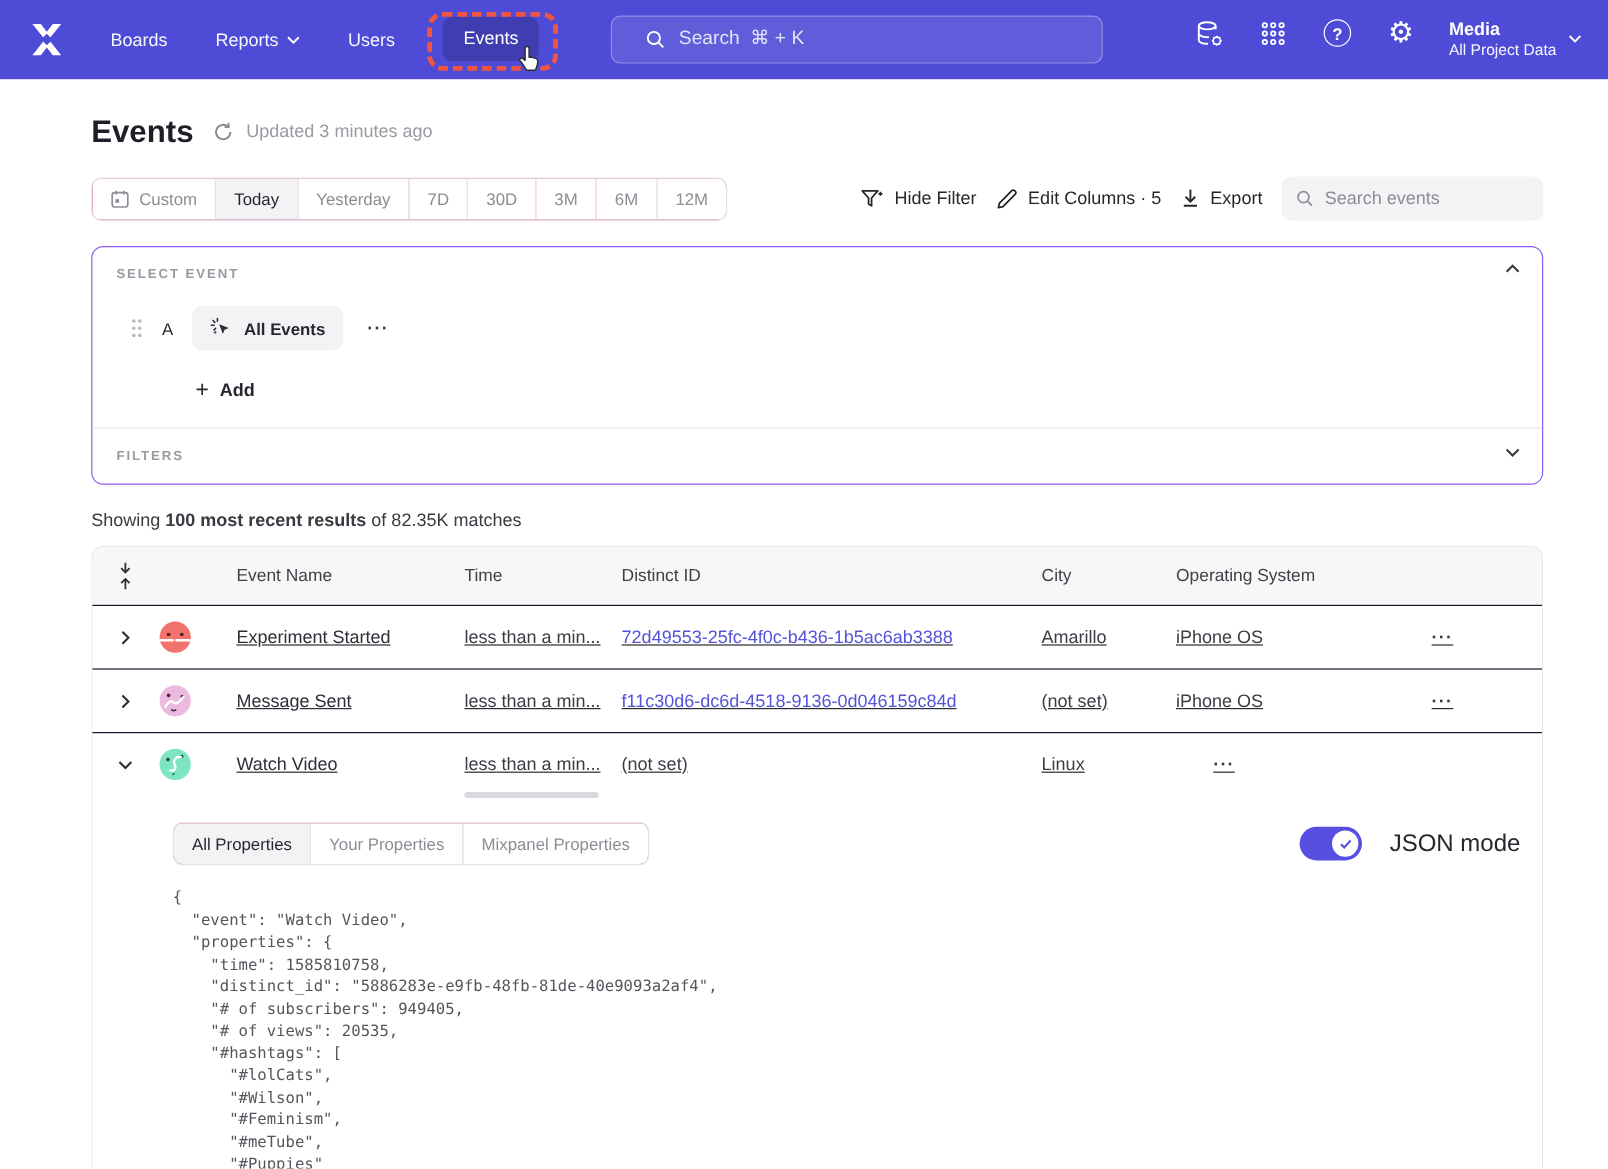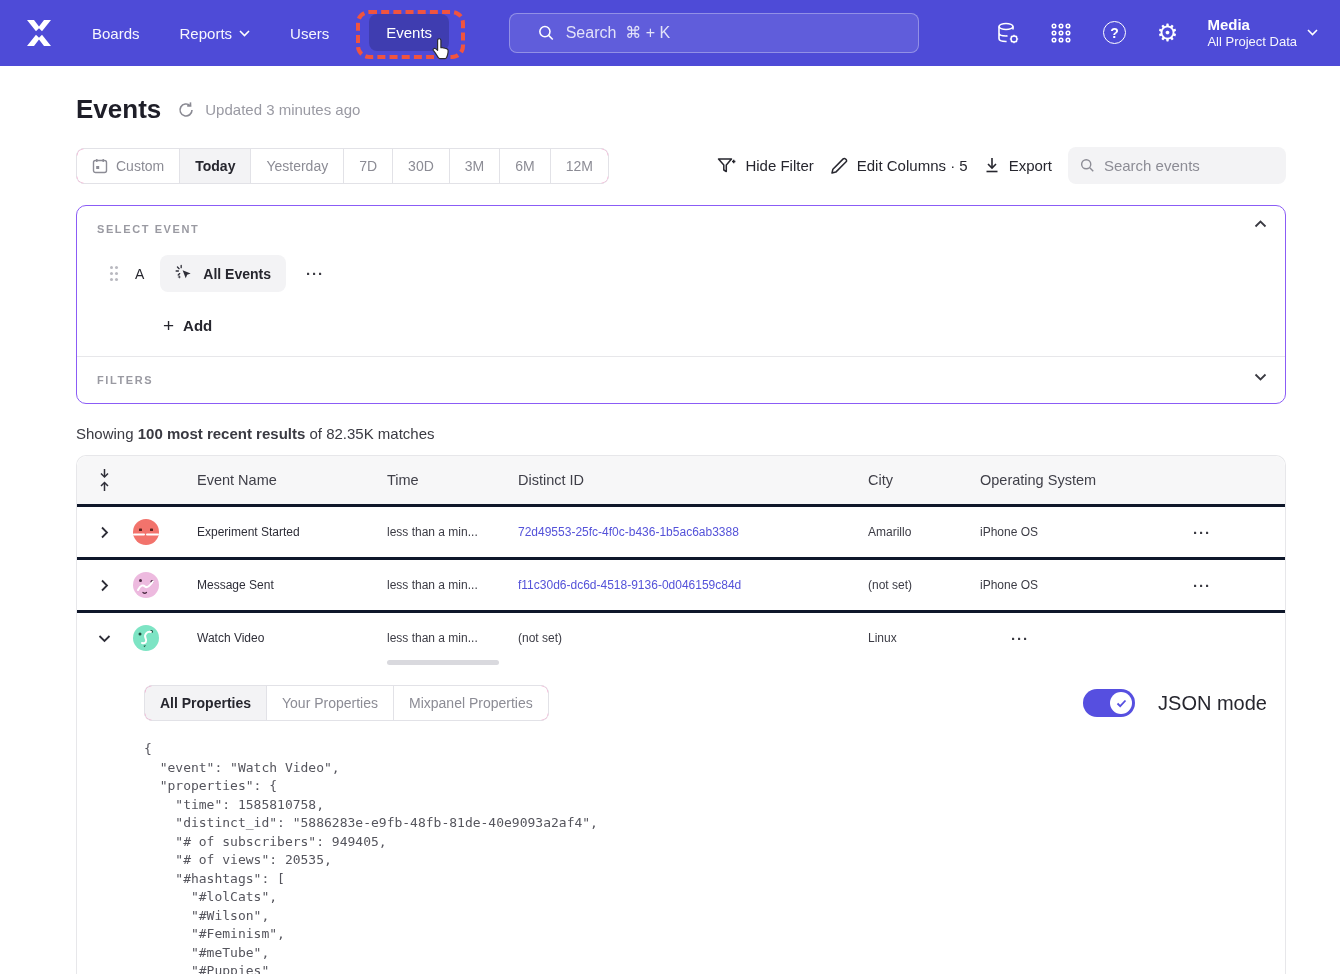--- a/index.html
+++ b/index.html
@@ -16,42 +16,42 @@
   .nav-active{ background:rgba(0,0,0,.18); padding:10px 17px; border-radius:8px; color:#fff; font-size:15px; }
   .annotation{ position:absolute; left:-13px; top:-14px; right:-16px; bottom:-17px;
                border:4px dashed #F1543F; border-radius:13px; pointer-events:none; }
   .hand-cursor{ position:absolute; right:-4px; bottom:-19px; width:22px; height:24px; }
   .nav-search{ margin-left:36px; width:410px; height:40px; border-radius:8px;
                background:rgba(255,255,255,.10); border:1px solid rgba(255,255,255,.32);
                display:flex; align-items:center; padding:0 28px; gap:11px; }
   .nav-search input{ background:transparent; border:none; outline:none; color:#fff; font-size:16px;
                      width:100%; font-family:"Liberation Sans",sans-serif; }
   .nav-search input::placeholder{ color:rgba(255,255,255,.82); }
-  .nav-right{ margin-left:auto; display:flex; align-items:center; gap:27px; }
+  .nav-right{ margin-left:auto; display:flex; gap:27px; }
   .nav-icon{ width:26px; height:26px; display:flex; align-items:center; justify-content:center; cursor:pointer; }
   .help-circle{ width:23px; height:23px; border:1.7px solid #fff; border-radius:50%;
                 display:flex; align-items:center; justify-content:center; }
   .help-circle::before{ content:"?"; color:#fff; font-size:14px; font-weight:bold; }
   .gear-glyph::before{ content:"⚙"; color:#fff; font-size:24px; line-height:1; }
   .project{ color:#fff; line-height:1.3; cursor:pointer; display:flex; align-items:center; gap:10px; }
   .project-name{ font-size:15px; font-weight:bold; }
   .project-scope{ font-size:13px; opacity:.95; }
 
   
   .main{ padding:0 54px 0 76px; }
   .title-row{ margin-top:28px; display:flex; align-items:center; gap:16px; }
   .page-title{ font-size:26px; font-weight:bold; color:#1e1e28; }
   .updated{ font-size:15px; color:#9a9aa3; display:flex; align-items:center; gap:10px; }
 
   .controls-row{ margin-top:22px; display:flex; align-items:center; }
   .seg{ display:flex; border:1px solid #e2e2e7; border-radius:8px; overflow:hidden; background:#ec4899; }
   .seg > *{ padding:9px 15px; font-size:14px; color:#8c8c95; border-right:1px solid #e2e2e7;
             display:flex; align-items:center; gap:8px; cursor:pointer; white-space:nowrap; background:#fff;}
   .seg > *:last-child{ border-right:none; }
-  .seg .active{ background:#f3f3f5; color:#26262e; font-weight:bold; }
+  .seg .active{ background:#f3f3f5; color:#26262e; font-weight:normal; }
   .toolbar{ display:flex; align-items:center; margin-left:auto; gap:16px; }
   .tool-btn{ display:flex; align-items:center; gap:9px; font-size:15px; color:#26262e; cursor:pointer; white-space:nowrap;}
   .mini-search{ width:218px; height:37px; background:#f3f3f5; border-radius:8px; display:flex;
                 align-items:center; gap:9px; padding:0 12px; }
   .mini-search input{ border:none; outline:none; background:transparent; font-size:15px; width:100%;
                       font-family:"Liberation Sans",sans-serif; color:#26262e;}
   .mini-search input::placeholder{ color:#8c8c95; }
 
   
   .qb-card{ margin-top:21px; border:1px solid #8b5cf6; border-radius:10px; }
@@ -74,21 +74,21 @@
   
   .results-line{ margin-top:21px; font-size:15px; color:#3a3a42; }
   .results-line b{ font-weight:bold; }
 
   
   .table-card{ margin-top:13px; border:1px solid #e7e7ea; border-bottom:none; border-radius:10px 10px 0 0;
                position:relative; }
   .grid-row{ display:grid; grid-template-columns:55px 50px 205px 131px 350px 112px 182px 1fr;
              align-items:center; }
   .thead{ background:#f7f7f8; height:48px; border-radius:10px 10px 0 0; font-size:14.5px; color:#3f3f48; }
-  .trow{ height:53px; border-top:3px solid #0f172a; font-size:12px; cursor:pointer; }
+  .trow{ height:53px; border-top:1px solid #0f172a; font-size:15px; cursor:pointer;text-decoration:underline; }
   .cell-pad{ padding-left:15px; }
   .expander{ justify-self:center; display:flex; cursor:pointer; }
   .avatar{ width:28px; height:28px; }
   .event-name{ color:#2e2e38; }
   .time-cell{ color:#3c3c45; }
   .id-link{ color:#5452D9; cursor:pointer; text-decoration:none; }
   .dim-cell{ color:#3c3c45; }
   .row-menu{ padding-left:25px; }
   .hscroll-thumb{ position:absolute; left:310px; top:204px; width:112px; height:5px; background:#d9d9de;
                   border-radius:3px; cursor:pointer; }

